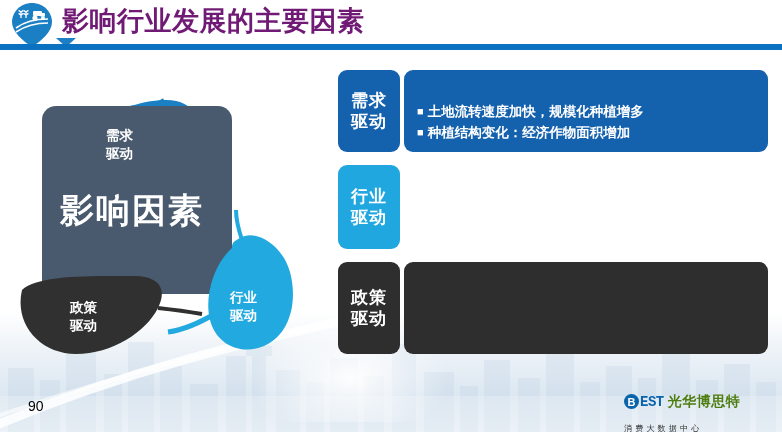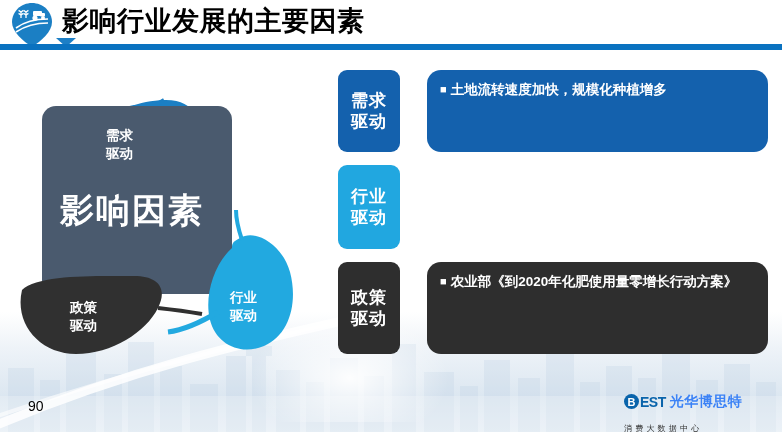--- a/index.html
+++ b/index.html
@@ -20,21 +20,21 @@
     position:absolute;left:250px;bottom:10px;width:200px;height:110px;
     background:radial-gradient(ellipse at 50% 60%,rgba(255,255,255,.95) 0%,rgba(255,255,255,0) 70%);
   }
   .bg-arc{position:absolute;left:0;bottom:0;width:782px;height:130px;}
 
   
   .header{position:absolute;left:0;top:0;width:782px;height:52px;}
   .logo-pin{position:absolute;left:10px;top:2px;width:44px;height:46px;}
   .slide-title{
     position:absolute;left:62px;top:2px;
-    font-size:27px;font-weight:bold;color:#000000;letter-spacing:.5px;
+    font-size:27px;font-weight:bold;color:#701a75;letter-spacing:.5px;
     line-height:38px;white-space:nowrap;
   }
   .title-rule{
     position:absolute;left:0;top:44px;width:782px;height:6px;background:#0a72c0;
   }
   .title-rule-tick{
     position:absolute;left:56px;top:38px;width:0;height:0;
     border-left:10px solid transparent;border-right:10px solid transparent;
     border-top:9px solid #1d7fc6;
   }
@@ -53,23 +53,23 @@
 
   
   .rows{position:absolute;left:338px;top:70px;width:430px;}
   .row{display:flex;align-items:stretch;margin-bottom:13px;}
   .row-tag{
     width:62px;min-width:62px;border-radius:9px;
     display:flex;flex-direction:column;align-items:center;justify-content:center;
     color:#fff;font-weight:bold;font-size:17px;line-height:21px;letter-spacing:1px;
   }
   .row-body{
-    flex:1;margin-left:27px;border-radius:14px;
+    flex:1;margin-left:4px;border-radius:9px;
     padding:9px 12px 9px 13px;color:#ffffff;
-    display:flex;flex-direction:column;justify-content:space-between;
+    display:flex;flex-direction:column;justify-content:flex-end;
   }
   .bullet{
     font-size:13.5px;font-weight:bold;line-height:19px;
     text-indent:-11px;padding-left:11px;margin:1px 0;
   }
   .bullet .sq{font-size:11px;vertical-align:1px;margin-right:4px;}
 
   .row-1 .row-tag,.row-1 .row-body{background:#1461ad;}
   .row-2 .row-tag,.row-2 .row-body{background:#21a7e0;}
   .row-3 .row-tag,.row-3 .row-body{background:#2e2e2e;}
@@ -83,23 +83,23 @@
     position:absolute;left:28px;top:398px;font-size:14px;color:#000000;font-weight:normal;
   }
   .brand{position:absolute;right:8px;top:392px;width:150px;height:34px;}
   .brand-top{display:flex;align-items:center;height:19px;}
   .brand-mark{
     width:15px;height:15px;border-radius:50%;
     background:#0a64ab;color:#fff;font-size:11px;font-weight:bold;
     display:flex;align-items:center;justify-content:center;margin-right:1px;
   }
   .brand-best{
-    font-size:14px;font-weight:bold;color:#0a64ab;letter-spacing:-.5px;
-  }
-  .brand-cn{font-size:14px;font-weight:bold;color:#3b82f6;margin-left:4px;letter-spacing:.5px;}
+    font-size:14px;font-weight:bold;color:#0a64ab;letter-spacing:-.5px;font-family:Liberation Mono, monospace;
+  }
+  .brand-cn{font-size:14px;font-weight:bold;color:#4d7c0f;margin-left:4px;letter-spacing:.5px;}
   .brand-sub{
     font-size:8px;color:#333;letter-spacing:3.2px;text-align:left;margin-top:12px;padding-right:2px;
   }
 </style>
 </head>
 <body>
 
 <div class="slide">
 
   <div class="bg-lower"></div>
@@ -205,37 +205,37 @@
 
   <div class="rows">
 
     <div class="row row-1">
       <div class="row-tag">
         <span>需求</span>
         <span>驱动</span>
       </div>
       <div class="row-body">
         <div class="bullet"><span class="sq">■</span><span>土地流转速度加快，规模化种植增多</span></div>
+        <div class="bullet"><span class="sq">■</span><span>种植结构变化：经济作物面积增加</span></div>
       </div>
     </div>
 
     <div class="row row-2">
       <div class="row-tag">
         <span>行业</span>
         <span>驱动</span>
       </div>
     </div>
 
     <div class="row row-3">
       <div class="row-tag">
         <span>政策</span>
         <span>驱动</span>
       </div>
       <div class="row-body">
-        <div class="bullet"><span class="sq">■</span><span>农业部《到2020年化肥使用量零增长行动方案》</span></div>
       </div>
     </div>
 
   </div>
 
   <div class="page-num">90</div>
   <div class="brand">
     <div class="brand-top">
       <div class="brand-mark">B</div>
       <div class="brand-best">EST</div>

